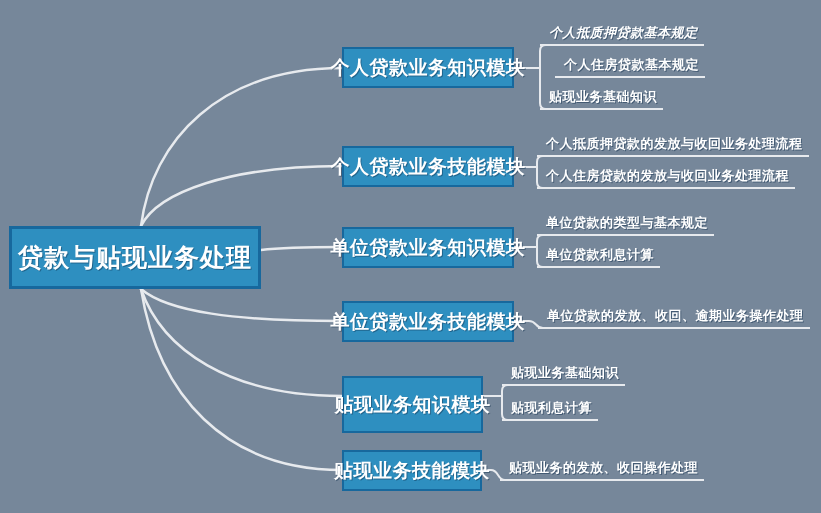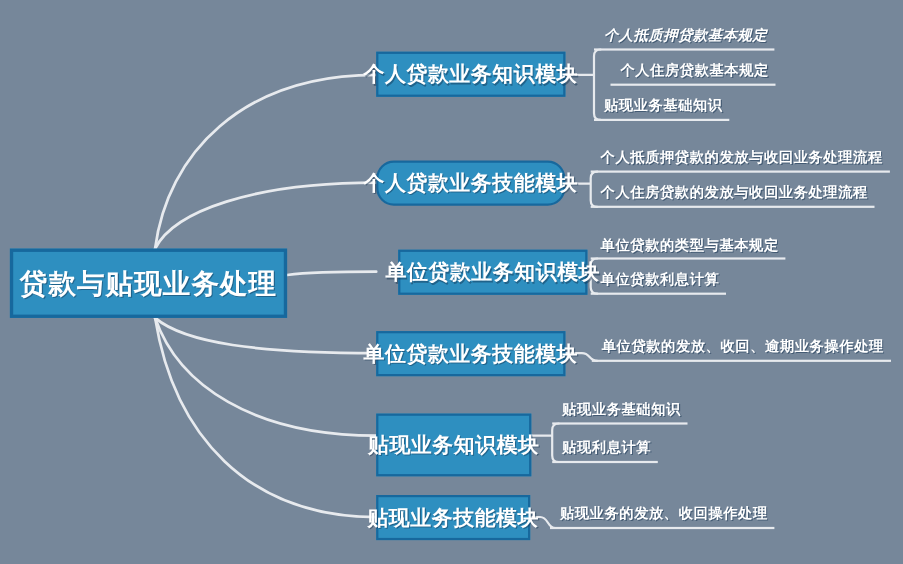--- a/index.html
+++ b/index.html
@@ -37,43 +37,43 @@
     border:3px solid var(--node-border);
     font-size:25px;
     letter-spacing:1px;
   }
   .branch{
     border:2px solid var(--node-border);
     font-size:19px;
     letter-spacing:.5px;
   }
   .b1{left:342px;top:47px;width:172px;height:41px;}
-  .b2{left:342px;top:146px;width:172px;height:41px;border-radius:16px;}
-  .b3{left:342px;top:227px;width:172px;height:41px;margin-left:20px;}
+  .b2{left:342px;top:146px;width:172px;height:41px;}
+  .b3{left:342px;top:227px;width:172px;height:41px;}
   .b4{left:342px;top:301px;width:172px;height:41px;}
   .b5{left:342px;top:376px;width:141px;height:57px;}
   .b6{left:342px;top:450px;width:140px;height:41px;}
   .leaf{
     position:absolute;
     color:var(--text-color);
     font-size:13px;font-weight:bold;
     line-height:17px;
     padding:0 6px 3px 9px;
     border-bottom:2px solid var(--line-color);
     white-space:nowrap;
     text-shadow:1px 1px 0 rgba(16,46,76,.5);
     letter-spacing:.5px;
     cursor:default;
   }
   .l1a{left:540px;top:24px;font-style:italic;}
   .l1b{left:540px;top:56px;margin-left:15px;}
   .l1c{left:540px;top:88px;}
   .l2a{left:537px;top:135px;}
   .l2b{left:537px;top:167px;}
-  .l3a{left:537px;top:214px;font-family:Liberation Serif, serif;}
+  .l3a{left:537px;top:214px;}
   .l3b{left:537px;top:246px;}
   .l4a{left:538px;top:307px;}
   .l5a{left:502px;top:364px;}
   .l5b{left:502px;top:399px;}
   .l6a{left:500px;top:459px;}
 </style>
 </head>
 <body>
 
 <div class="canvas">

